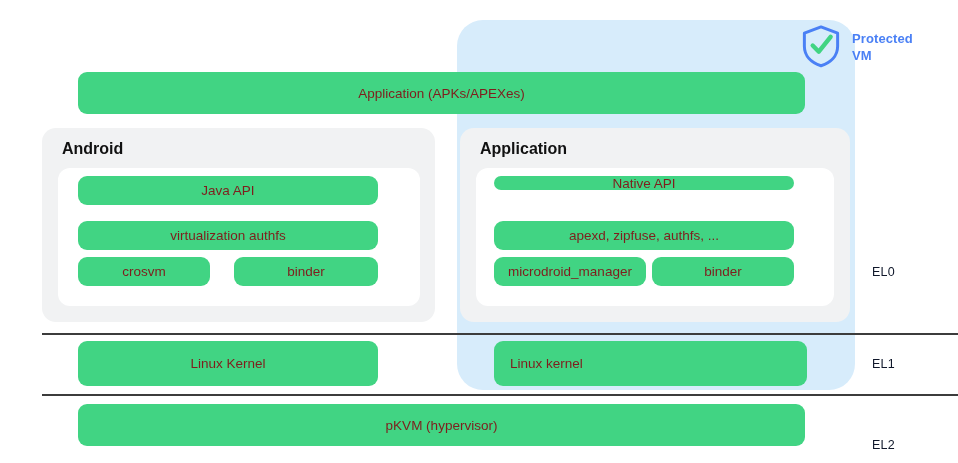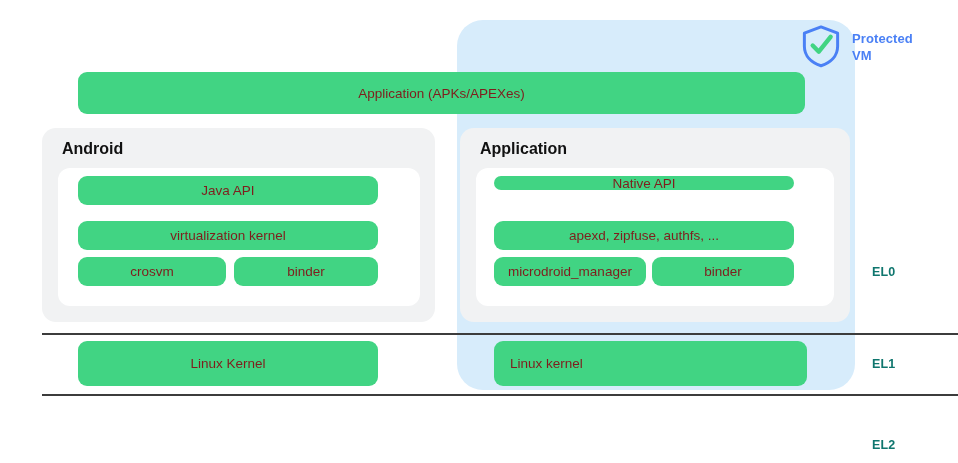--- a/index.html
+++ b/index.html
@@ -91,22 +91,22 @@
   .os-inner {
     position: absolute;
     background: #ffffff;
     border-radius: 12px;
   }
 
   
   .el-label {
     position: absolute;
     font-size: 12.5px;
-    font-weight: 700;
-    color: #0f766e;
+    font-weight: 400;
+    color: #0f172a;
     letter-spacing: 0.2px;
   }
   .divider {
     position: absolute;
     left: 42px;
     width: 916px;
     height: 1.6px;
     background: #3c3c3c;
   }
 </style>
@@ -125,38 +125,39 @@
     <div class="pvm-label"><span>Protected</span><br><span>VM</span></div>
   </div>
 
   <div class="green-box" style="left:78px; top:72px; width:727px; height:42px;">Application (APKs/APEXes)</div>
 
   <div class="os-group" style="left:42px; top:128px; width:393px; height:194px;">
     <div class="os-group-title">Android</div>
     <div class="os-inner" style="left:16px; top:40px; width:362px; height:138px;"></div>
   </div>
   <div class="green-box" style="left:78px; top:176px; width:300px; height:29px;">Java API</div>
-  <div class="green-box" style="left:78px; top:221px; width:300px; height:29px;">virtualization kernel</div>
-  <div class="green-box" style="left:78px; top:257px; width:148px; height:29px;">crosvm</div>
+  <div class="green-box" style="left:78px; top:221px; width:300px; height:29px;">virtualization authfs</div>
+  <div class="green-box" style="left:78px; top:257px; width:132px; height:29px;">crosvm</div>
   <div class="green-box" style="left:234px; top:257px; width:144px; height:29px;">binder</div>
 
   <div class="os-group" style="left:460px; top:128px; width:390px; height:194px;">
     <div class="os-group-title">Application</div>
     <div class="os-inner" style="left:16px; top:40px; width:358px; height:138px;"></div>
   </div>
   <div class="green-box" style="left:494px; top:176px; width:300px; height:14px;">Native API</div>
   <div class="green-box" style="left:494px; top:221px; width:300px; height:29px;">apexd, zipfuse, authfs, ...</div>
   <div class="green-box" style="left:494px; top:257px; width:152px; height:29px;">microdroid_manager</div>
   <div class="green-box" style="left:652px; top:257px; width:142px; height:29px;">binder</div>
 
   <div class="divider" style="top:333px;"></div>
 
   <div class="green-box" style="left:78px; top:341px; width:300px; height:45px;">Linux Kernel</div>
   <div class="green-box left-text" style="left:494px; top:341px; width:313px; height:45px;">Linux kernel</div>
 
   <div class="divider" style="top:394px;"></div>
 
+  <div class="green-box" style="left:78px; top:404px; width:727px; height:42px;">pKVM (hypervisor)</div>
 
   <div class="el-label" style="left:872px; top:265px;">EL0</div>
   <div class="el-label" style="left:872px; top:357px;text-align:right;">EL1</div>
   <div class="el-label" style="left:872px; top:438px;">EL2</div>
 
 </div>
 
 </body></html>

